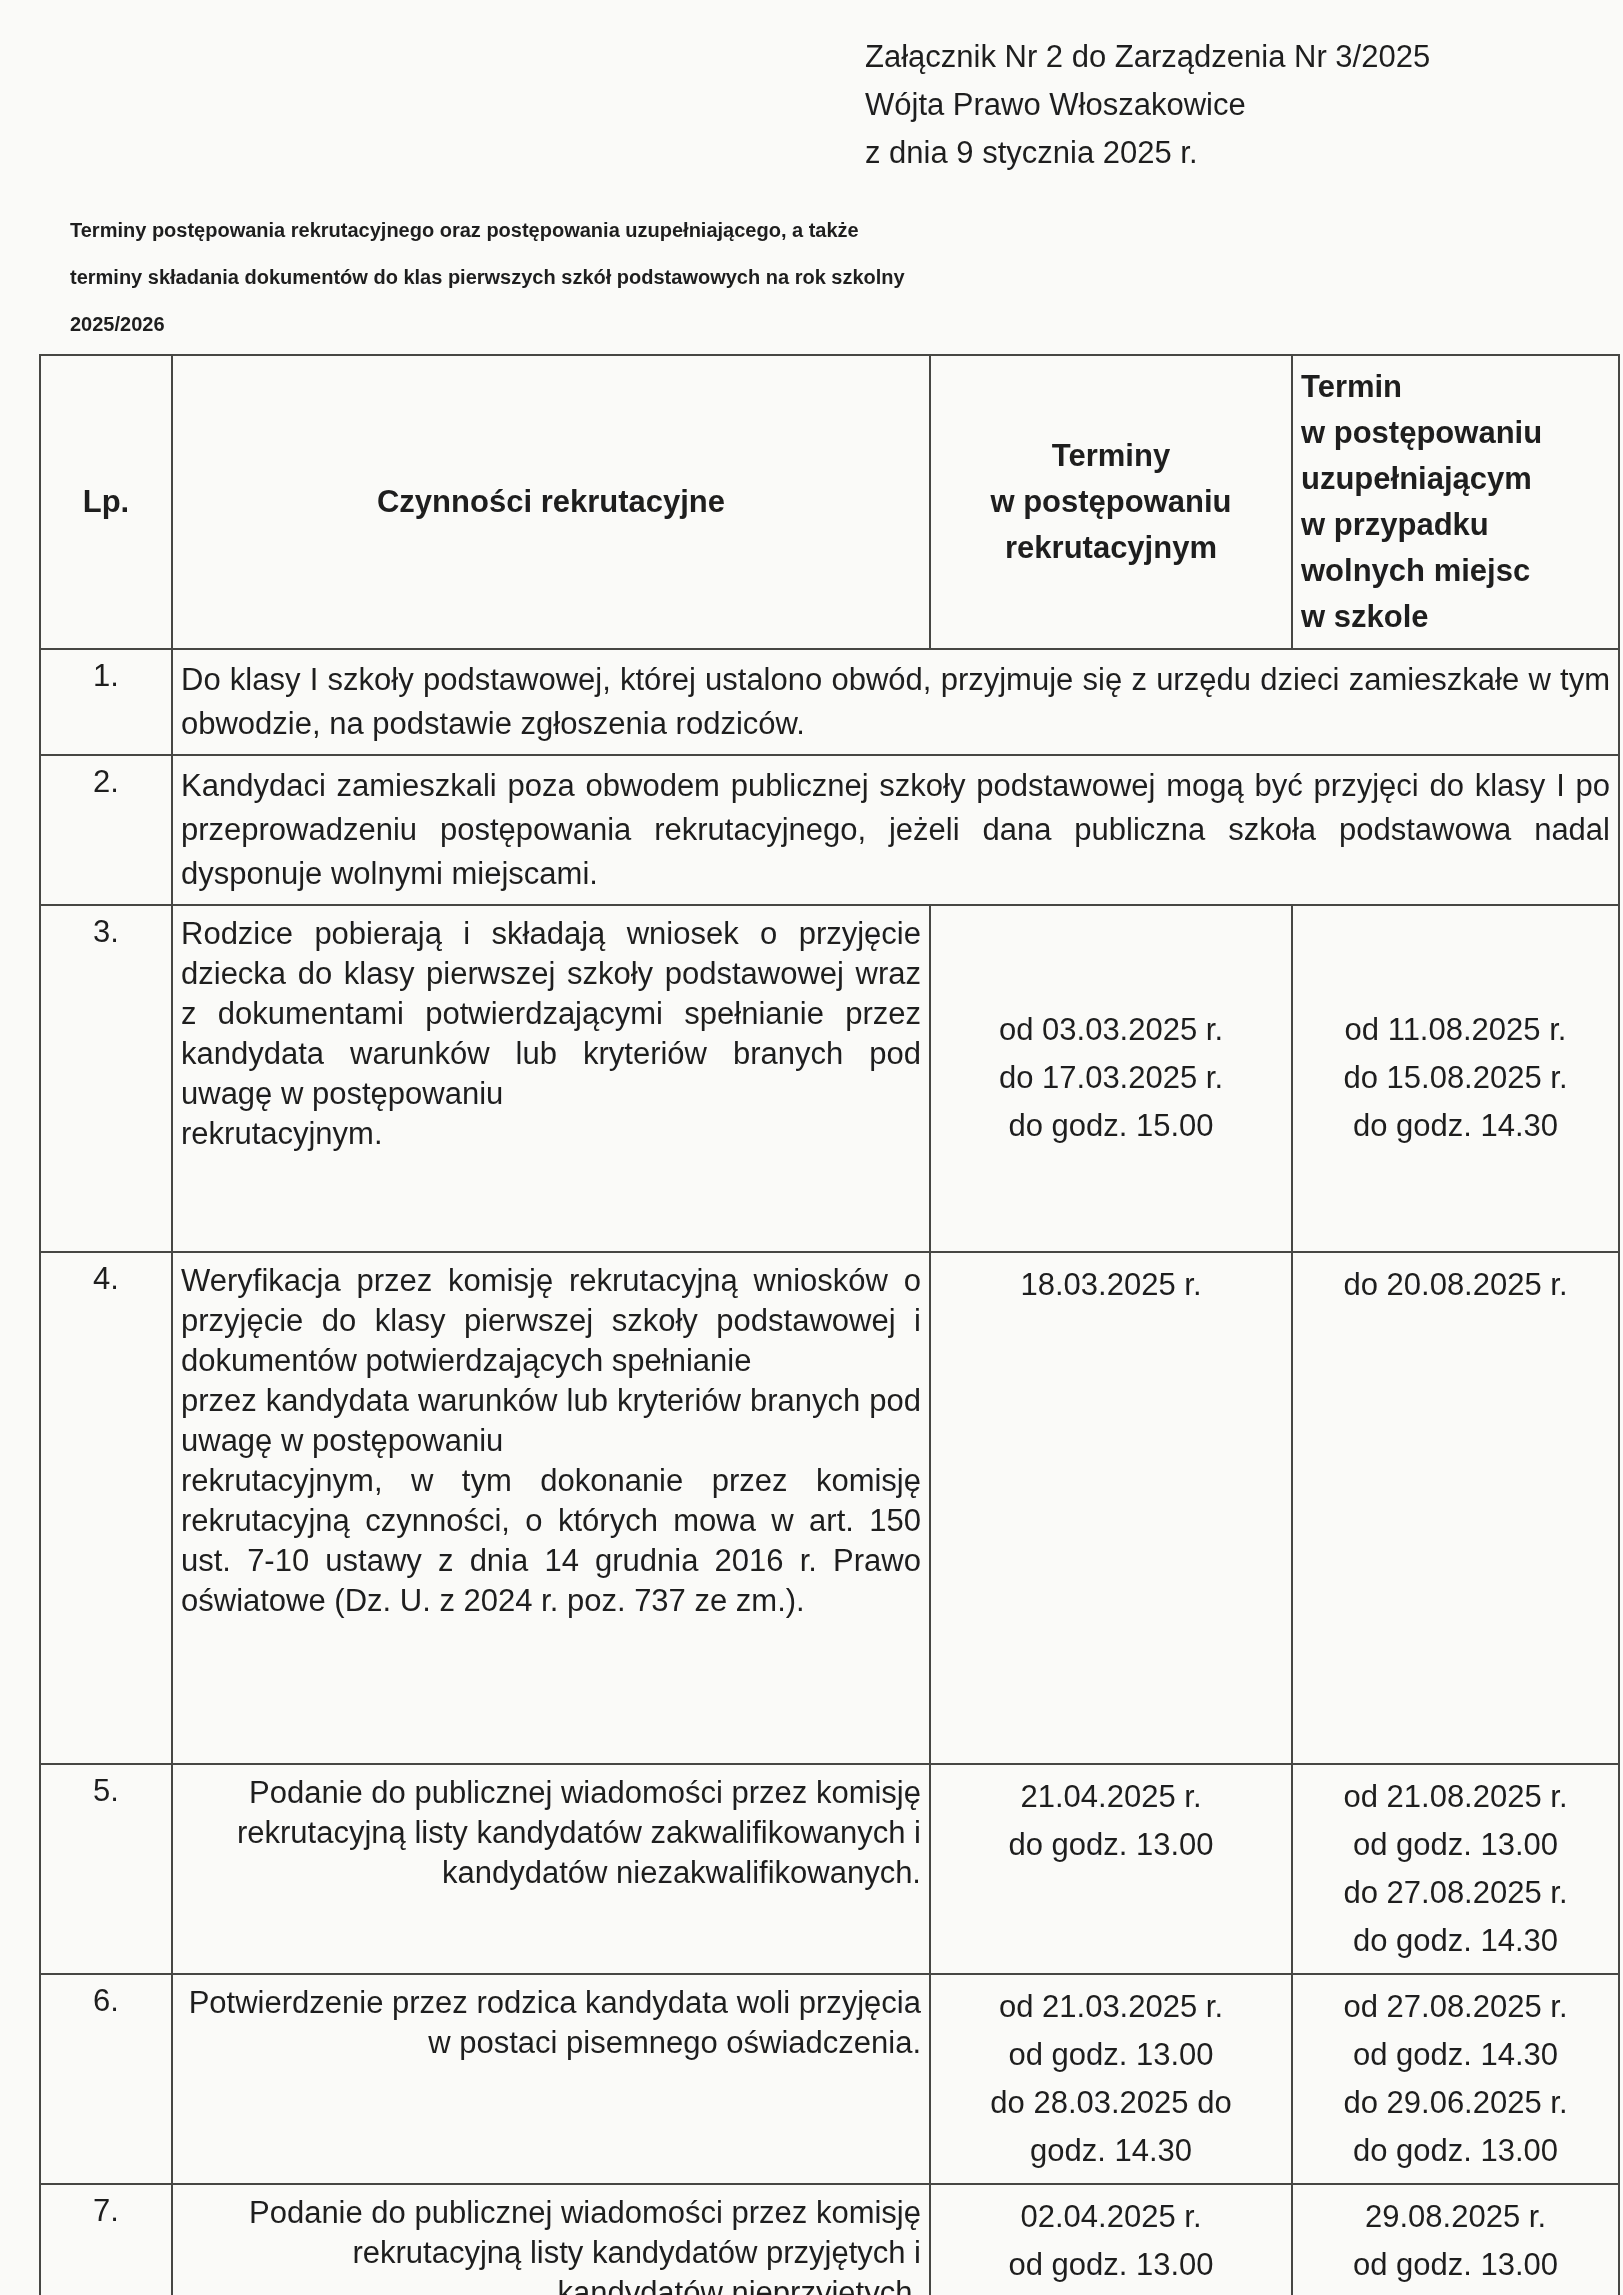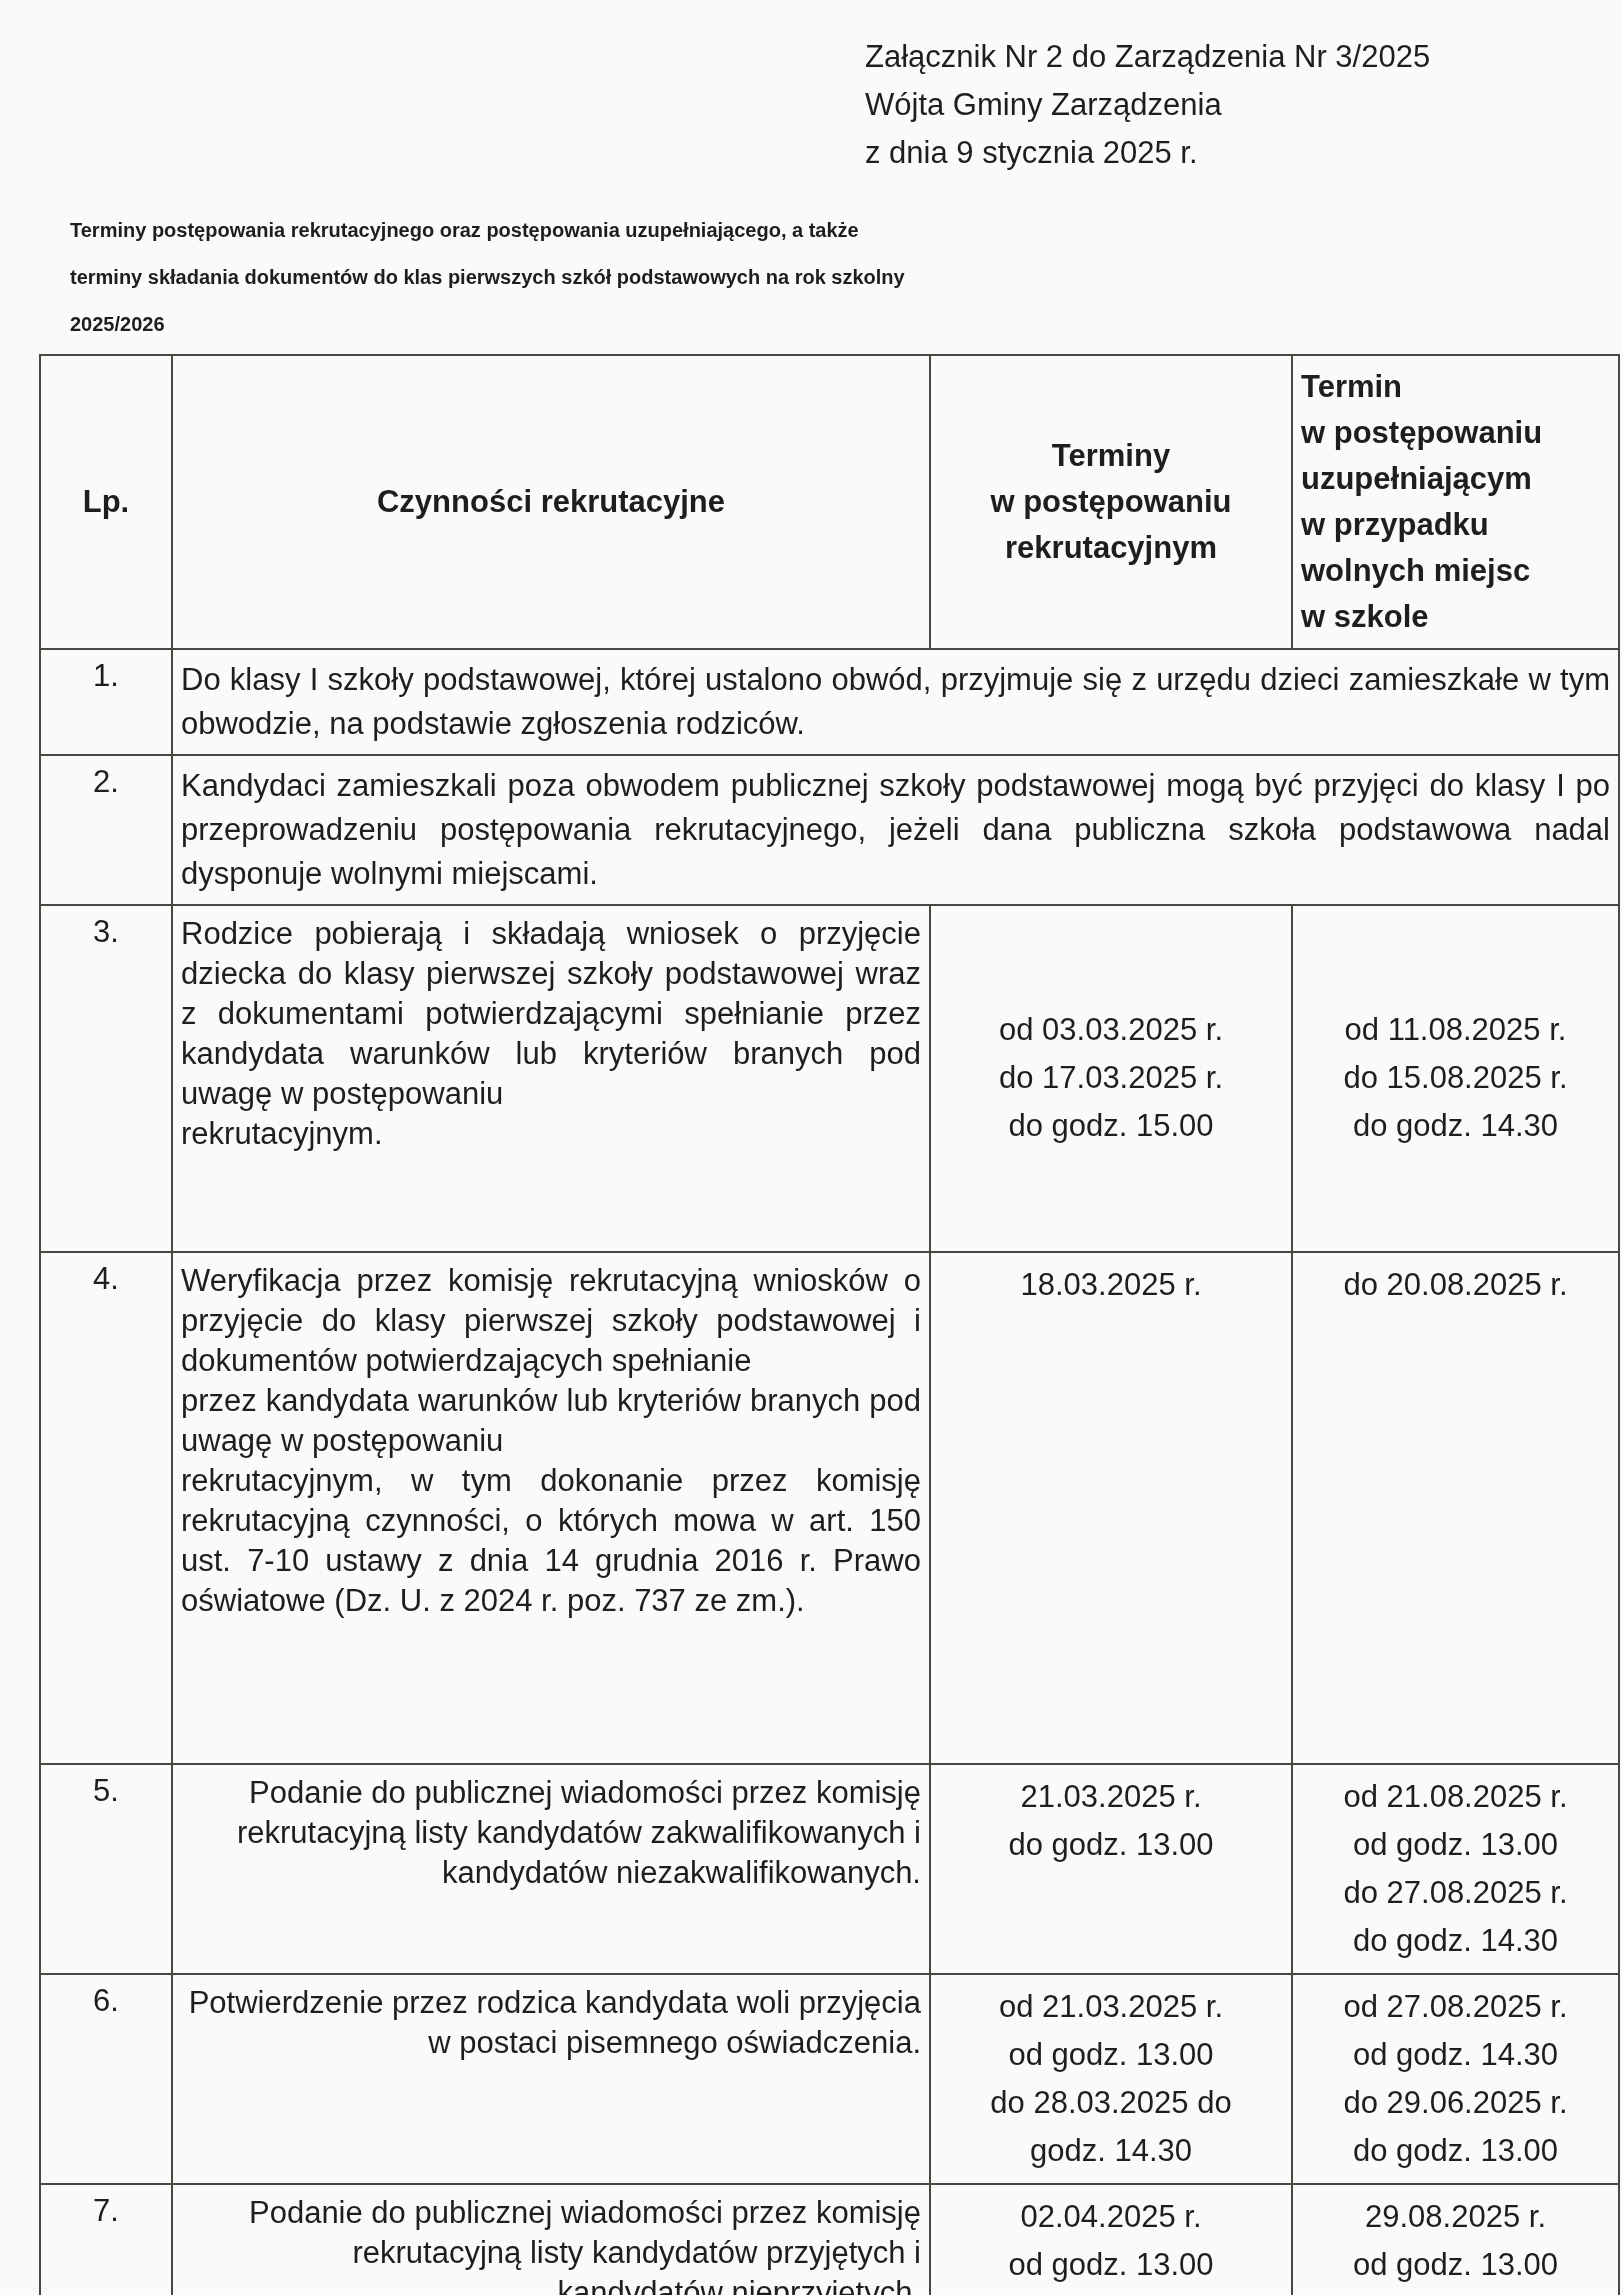--- a/index.html
+++ b/index.html
@@ -112,21 +112,21 @@
   }
   td.date-mid { vertical-align: middle; padding-top: 0; }
 </style>
 </head>
 <body>
 
 <div class="page">
 
   <div class="attachment-block">
     <div>Załącznik Nr 2 do Zarządzenia Nr 3/2025</div>
-    <div>Wójta Gminy Zarządzenia</div>
+    <div>Wójta Prawo Włoszakowice</div>
     <div>z dnia 9 stycznia 2025 r.</div>
   </div>
 
   <h1 class="doc-title">Terminy postępowania rekrutacyjnego oraz postępowania uzupełniającego, a także
 terminy składania dokumentów do klas pierwszych szkół podstawowych na rok szkolny
 2025/2026</h1>
 
   <table class="schedule">
     <colgroup>
       <col class="c1">
@@ -177,21 +177,21 @@
       <td class="act-cell act-justify">Weryfikacja przez komisję rekrutacyjną wniosków o przyjęcie do klasy pierwszej szkoły podstawowej i dokumentów potwierdzających spełnianie
 przez kandydata warunków lub kryteriów branych pod uwagę w postępowaniu
 rekrutacyjnym, w tym dokonanie przez komisję rekrutacyjną czynności, o których mowa w art. 150 ust. 7-10 ustawy z dnia 14 grudnia 2016 r. Prawo oświatowe (Dz. U. z 2024 r. poz. 737 ze zm.).</td>
       <td class="date-cell">18.03.2025 r.</td>
       <td class="date-cell">do 20.08.2025 r.</td>
     </tr>
 
     <tr class="r5">
       <td class="lp-cell">5.</td>
       <td class="act-cell act-left">Podanie do publicznej wiadomości przez komisję rekrutacyjną listy kandydatów zakwalifikowanych i kandydatów niezakwalifikowanych.</td>
-      <td class="date-cell">21.03.2025 r.
+      <td class="date-cell">21.04.2025 r.
 do godz. 13.00</td>
       <td class="date-cell">od 21.08.2025 r.
 od godz. 13.00
 do 27.08.2025 r.
 do godz. 14.30</td>
     </tr>
 
     <tr class="r6">
       <td class="lp-cell">6.</td>
       <td class="act-cell act-left">Potwierdzenie przez rodzica kandydata woli przyjęcia w postaci pisemnego oświadczenia.</td>

